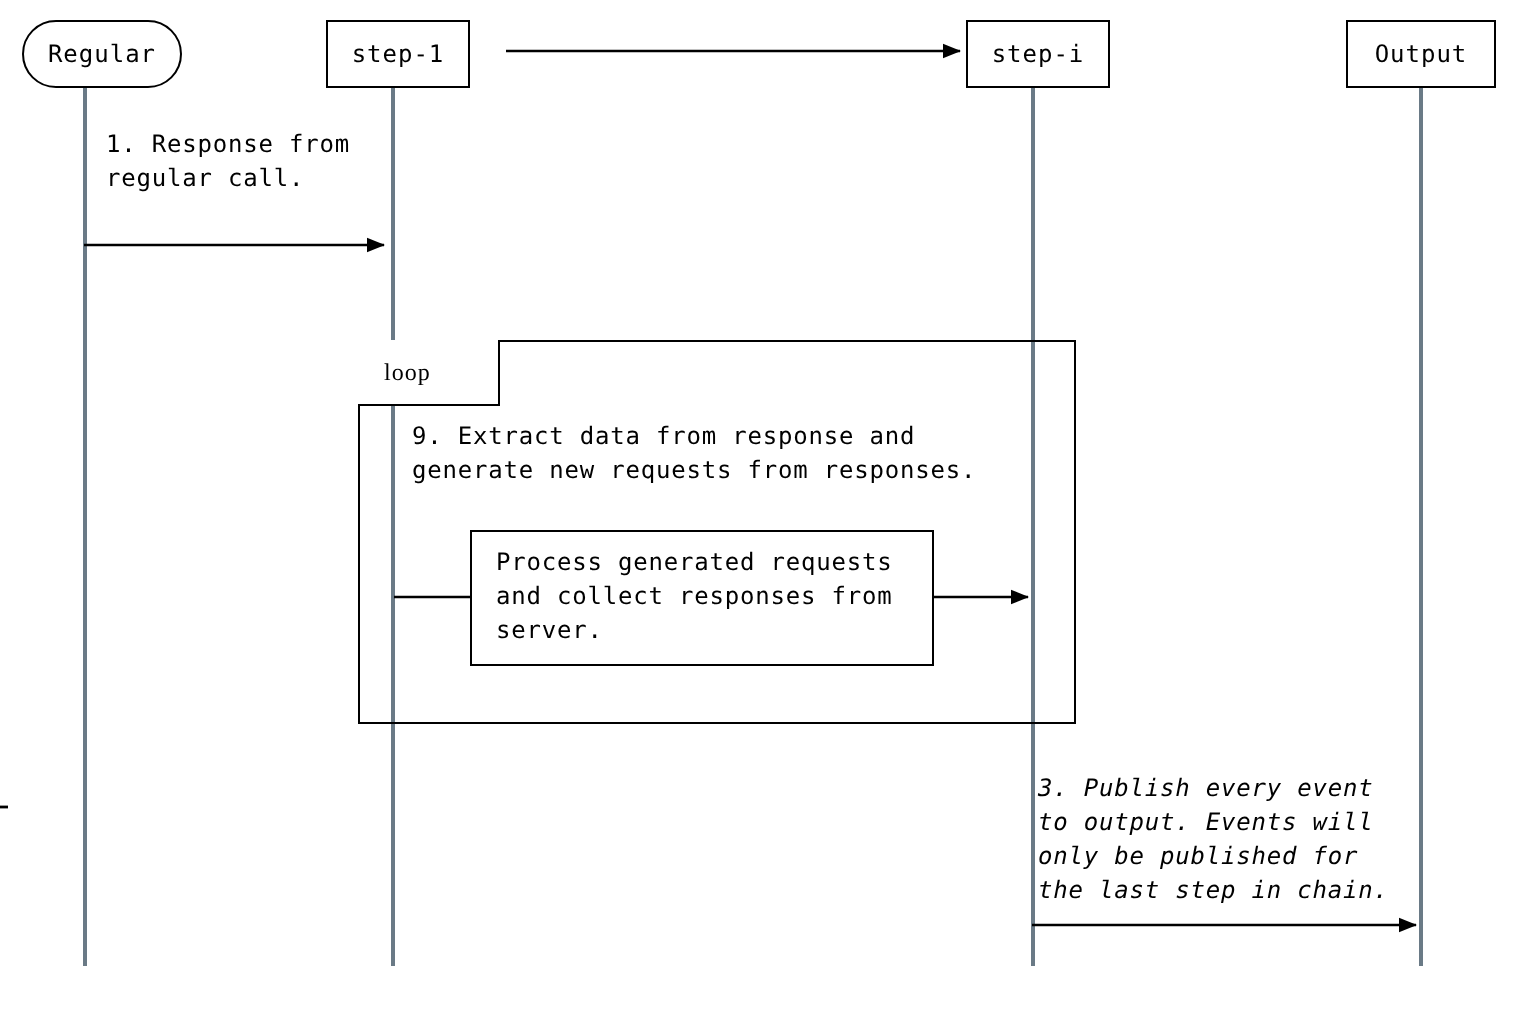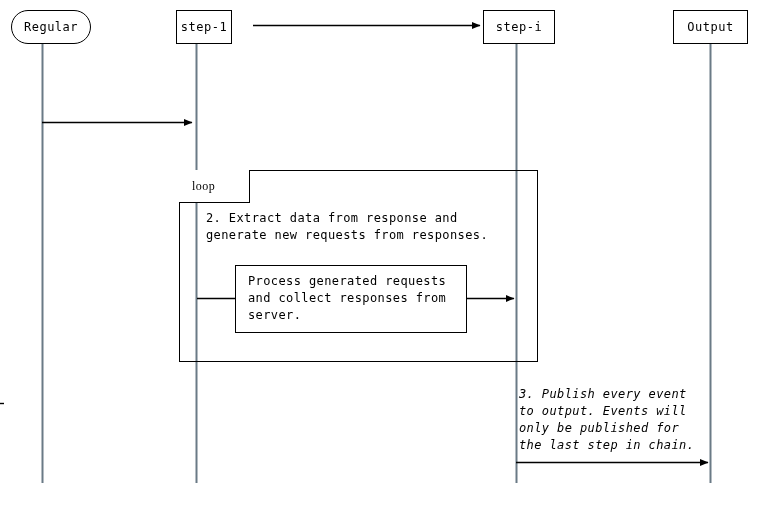--- a/index.html
+++ b/index.html
@@ -104,38 +104,40 @@
       <line x1="467" y1="298.5" x2="514" y2="298.5" stroke="#000000" stroke-width="1.3" marker-end="url(#arrowhead)"></line>
 
       <line x1="516" y1="462.5" x2="708" y2="462.5" stroke="#000000" stroke-width="1.3" marker-end="url(#arrowhead)"></line>
     </g>
   </svg>
 
   <div class="participant-box" style="left:11px; top:10px; width:80px; height:34px;border-radius:17px;">
     <span>Regular</span>
   </div>
 
-  <div class="participant-box" style="left:176px; top:10px; width:56px; height:34px;">
+  <div class="participant-box" style="left:163px; top:10px; width:72px; height:34px;">
     <span>step-1</span>
   </div>
 
   <div class="participant-box" style="left:673px; top:10px; width:75px; height:34px;">
     <span>Output</span>
   </div>
 
   <div class="participant-box" style="left:483px; top:10px; width:72px; height:34px;">
     <span>step-i</span>
   </div>
 
+  <div class="msg-label" style="left:53px; top:64px;">1. Response from
+regular call.</div>
 
   <div class="frame-box" style="left:179px; top:170px; width:359px; height:192px;"></div>
 
   <div class="frame-label" style="left:179px; top:170px; width:71px; height:33px;">loop</div>
 
-  <div class="msg-label" style="left:206px; top:210px;">2. Extract data from response and
+  <div class="msg-label" style="left:206px; top:210px;">9. Extract data from response and
 generate new requests from responses.</div>
 
   <div class="note-box" style="left:235px; top:265px; width:232px; height:68px;">Process generated requests
 and collect responses from
 server.</div>
 
   <div class="msg-label" style="left:519px; top:386px;font-style:italic;">3. Publish every event
 to output. Events will
 only be published for
 the last step in chain.</div>

